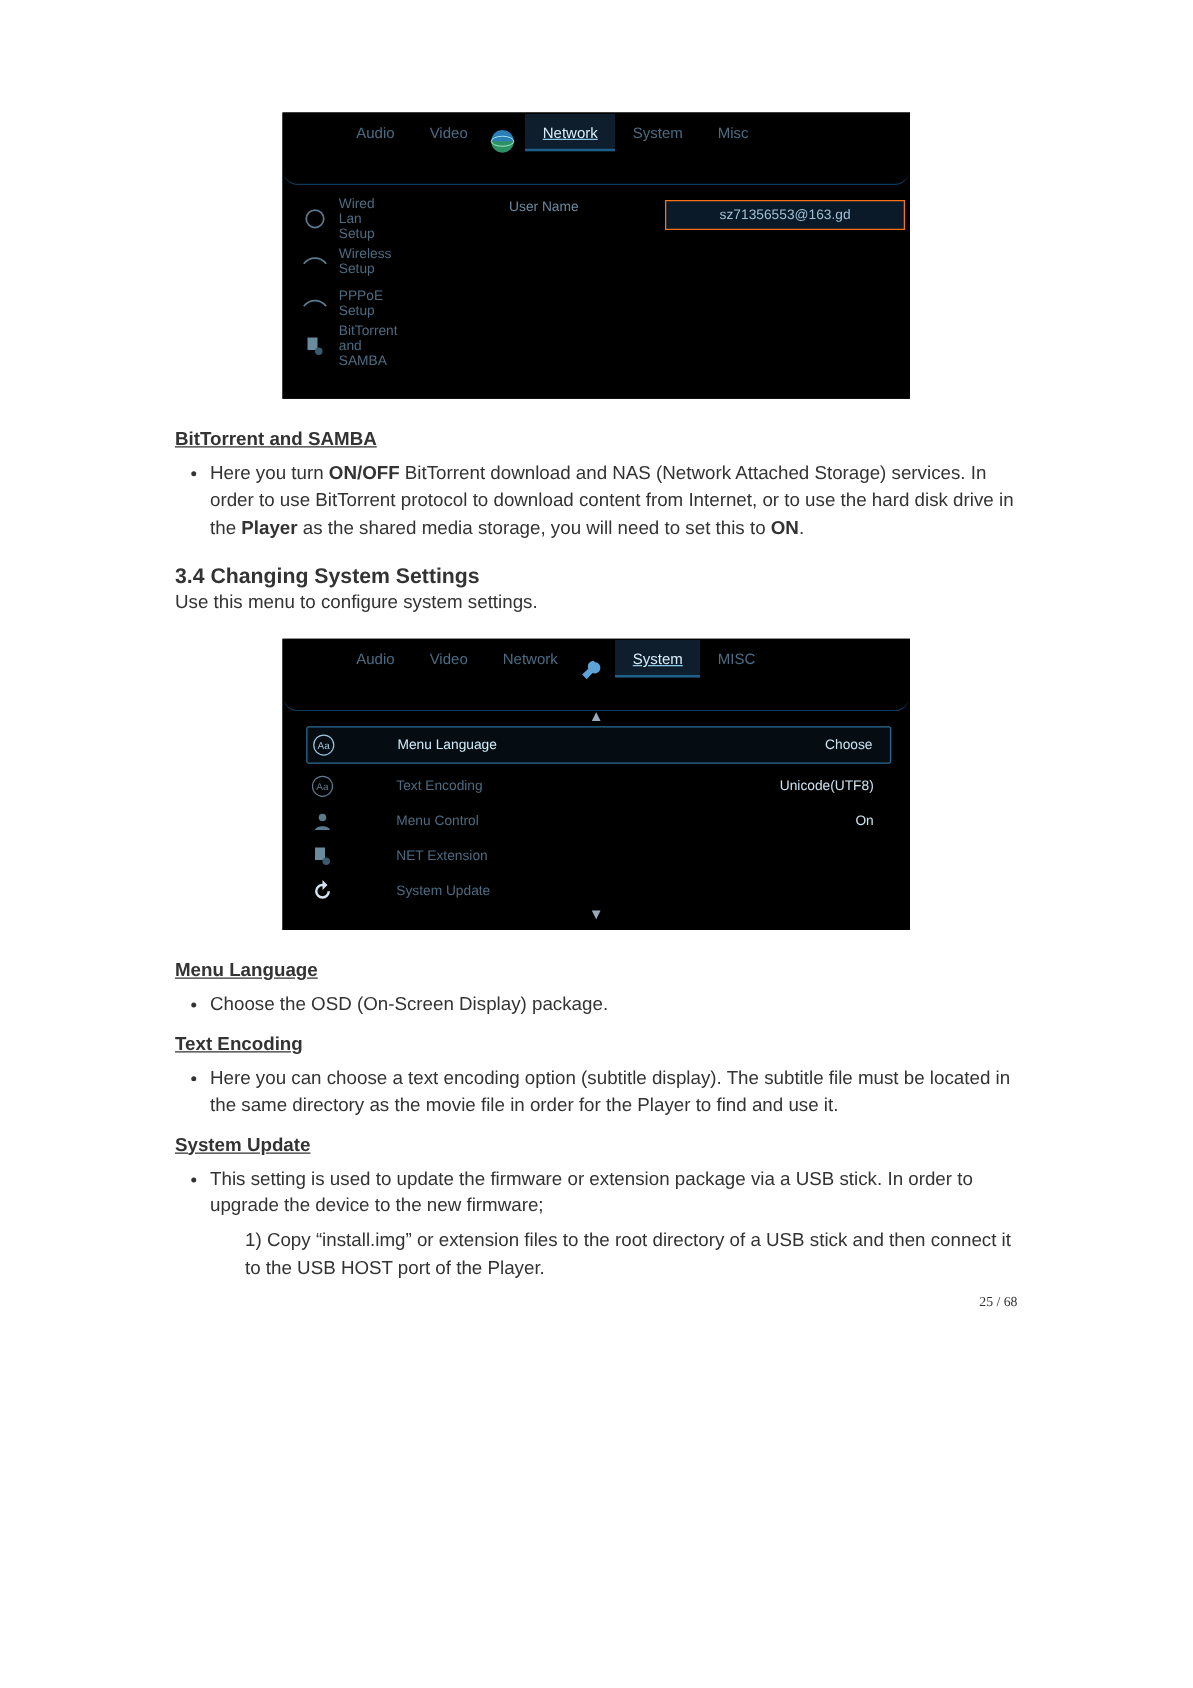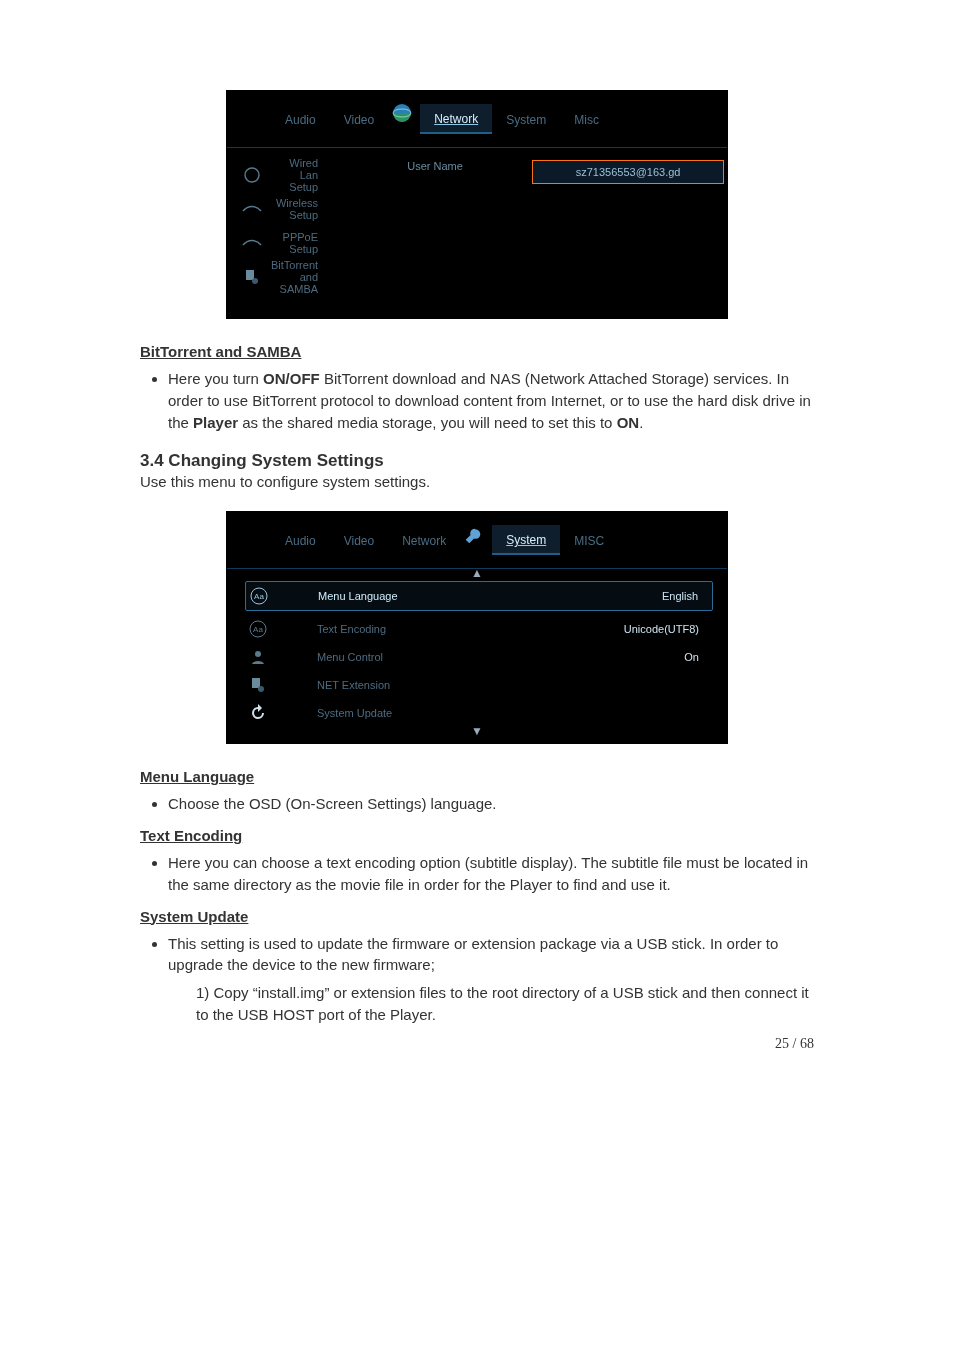--- a/index.html
+++ b/index.html
@@ -4,41 +4,42 @@
 <style>
   html, body { margin:0; padding:0; background:#fff; }
   body { width:954px; font-family:Arial,Helvetica,sans-serif; font-size:15px; color:#000; }
   .page { padding:90px 140px 40px 140px; }
   .screenshot {
     width:500px; margin:0 auto 24px auto; background:#000;
     border:1px solid #000; position:relative; overflow:hidden;
     font-size:12px;
   }
   .tab-row {
-    display:flex; align-items:center; height:56px;
+    display:flex; align-items:flex-start; height:56px;
     border-bottom:1px solid #0d3a5a; padding-left:4px;
     background:linear-gradient(#000,#000);
+    border-radius:11px;
   }
   .tab-spacer { width:40px; }
   .tab-item {
     color:#4a6c84; padding:8px 14px 6px 14px; font-size:12px;
     cursor:pointer;
   }
   .tab-item.active {
     color:#d8eefb; border-bottom:2px solid #1e5f8a;
     text-decoration:underline; text-decoration-color:#8dc9e8;
     background:rgba(30,60,90,0.5);
   }
   .tab-logo { width:28px; height:36px; align-self:center; margin:0 2px; }
   .ss-body { display:flex; min-height:170px; }
   .ss-left { width:260px; padding:12px 8px 12px 12px; }
   .ss-right { flex:1; padding:12px 18px 12px 6px; }
   .menu-row { display:flex; align-items:center; height:30px; margin-bottom:4px; }
   .menu-icon { width:26px; height:22px; margin-right:6px; display:flex; align-items:center; justify-content:center; }
-  .menu-label { flex:1; color:#4d6b80; font-size:11px; text-align:right; padding-right:8px; }
+  .menu-label { flex:1; color:#4d6b80; font-size:11px; text-align:left; padding-right:8px; }
   .menu-row.boxed {
     border:1px solid #2a6c96; border-radius:2px;
     background:rgba(20,50,75,0.25);
   }
   .right-stack { display:flex; flex-direction:row; gap:2px; }
   .field-box {
     height:22px; border:1px solid #f97316; background:#0a1a28;
     color:#9fbfd4; font-size:11px; display:flex; align-items:center;
     justify-content:center; width:190px;
   }
@@ -52,21 +53,21 @@
   .kv-row { display:flex; align-items:center; height:28px; justify-content:space-between; padding-right:14px; }
   .kv-value { color:#cce3f0; font-size:11px; }
   .scroll-ind { color:#9ab; text-align:center; font-size:12px; line-height:8px; height:10px; }
   .section-head { font-weight:bold; text-decoration:underline; font-size:15px; margin:12px 0 8px 0; color:#333; }
   .body-text ul { margin:4px 0 10px 0; padding-left:28px; }
   .body-text li { margin-bottom:4px; line-height:1.45; color:#333; }
   .h34 { font-weight:bold; font-size:17px; margin:18px 0 2px 0; color:#333; }
   .plain { color:#333; margin:2px 0 21px 0; }
   .ol-sub { list-style:none; padding-left:28px; }
   .ol-sub li::before { content:attr(data-num) ")  "; }
-  .pagenum { text-align:right; font-size:14px; color:#333; margin-top:10px; font-family:"Times New Roman",serif; }
+  .pagenum { text-align:right; font-size:11px; color:#333; margin-top:10px; font-family:"Times New Roman",serif; }
 </style>
 </head>
 <body>
 
 <div class="page">
 
   <div class="screenshot">
     <div class="tab-row">
       <div class="tab-spacer"></div>
       <div class="tab-item">Audio</div>
@@ -162,21 +163,21 @@
         <div class="kv-row menu-row boxed" style="margin:2px 14px 4px 18px">
           <span style="display:flex;align-items:center;">
             <span class="menu-icon">
                 <svg width="20" height="18" viewBox="0 0 20 18">
                   <circle cx="10" cy="9" r="8" fill="none" stroke="#9cc5dc" stroke-width="1"></circle>
                   <text x="10" y="12" font-size="8" fill="#9cc5dc" text-anchor="middle">Aa</text>
                 </svg>
               </span>
             <span class="menu-label selected" style="color:#d0ecfa;flex:none;margin-left:40px">Menu Language</span>
           </span>
-          <span class="kv-value">English</span>
+          <span class="kv-value">Choose</span>
         </div>
         <div class="kv-row" style="margin:0 14px 0 18px">
           <span style="display:flex;align-items:center;">
             <span class="menu-icon">
                 <svg width="20" height="18" viewBox="0 0 20 18">
                   <circle cx="10" cy="9" r="8" fill="none" stroke="#5a7a8e" stroke-width="1"></circle>
                   <text x="10" y="12" font-size="8" fill="#5a7a8e" text-anchor="middle">Aa</text>
                 </svg>
               </span>
             <span class="menu-label" style="flex:none;margin-left:40px">Text Encoding</span>
@@ -219,21 +220,21 @@
           <span></span>
         </div>
       </div>
       <div class="scroll-ind" style="margin-bottom:6px">▼</div>
     </div>
   </div>
 
   <div class="section-head">Menu Language</div>
   <div class="body-text">
       <ul>
-        <li>Choose the OSD (On-Screen Settings) language.</li>
+        <li>Choose the OSD (On-Screen Display) package.</li>
       </ul>
     </div>
 
   <div class="section-head">Text Encoding</div>
   <div class="body-text">
       <ul>
         <li>Here you can choose a text encoding option (subtitle display). The subtitle file must be located in the same directory as the movie file in order for the Player to find and use it.</li>
       </ul>
     </div>
 

